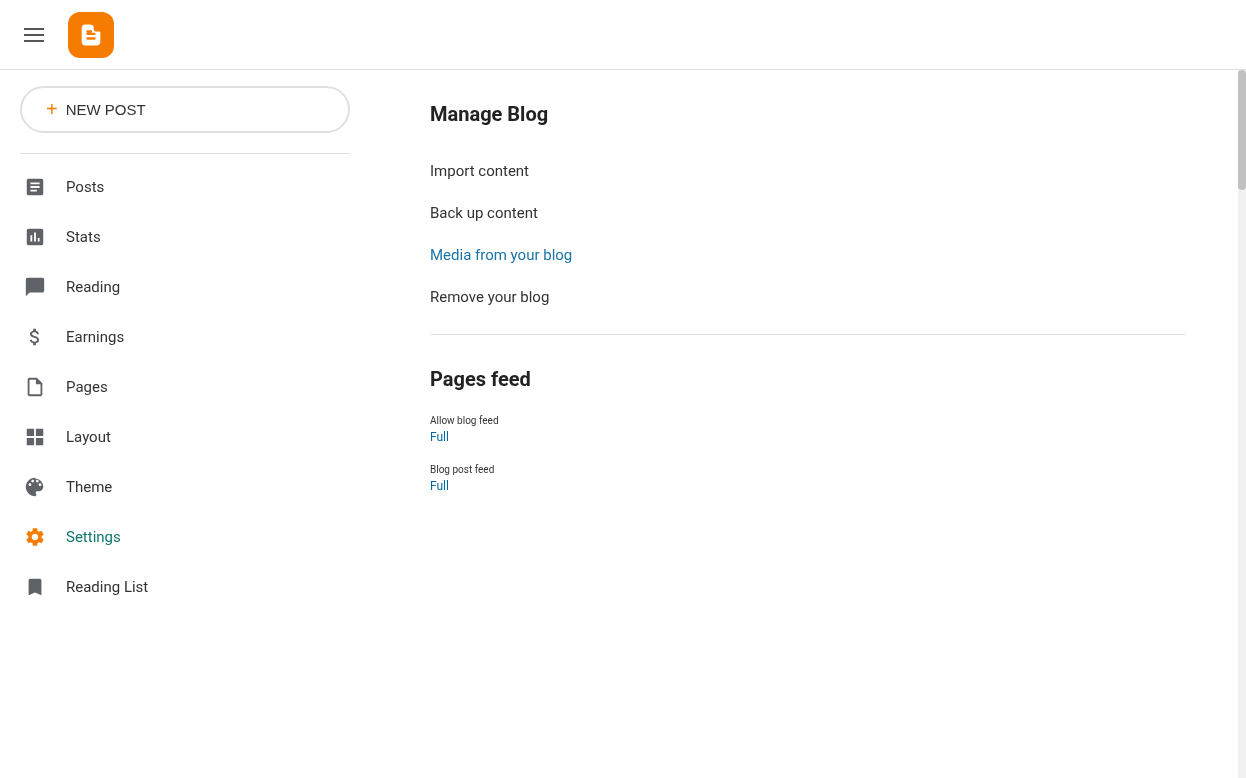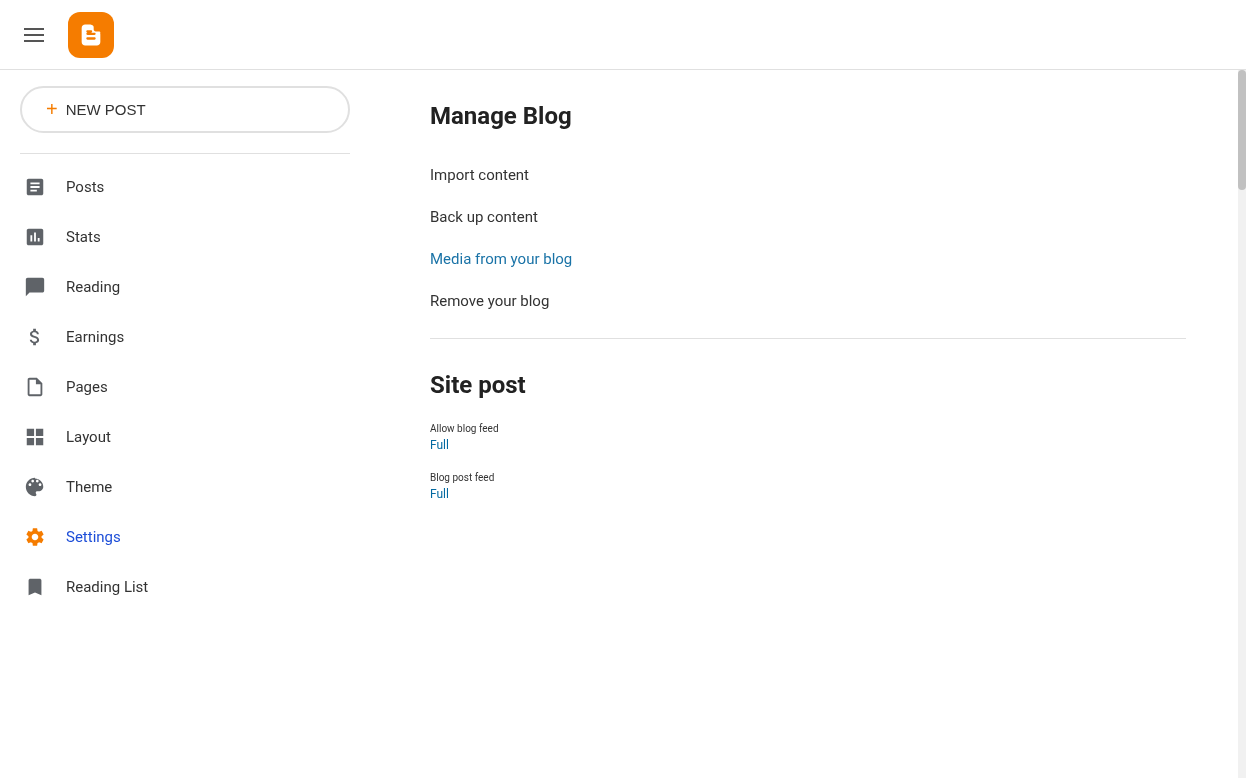--- a/index.html
+++ b/index.html
@@ -87,21 +87,21 @@
       width: 22px;
       display: flex;
       align-items: center;
       justify-content: center;
       color: #5f6368;
     }
     .sidebar-item.active .item-icon { color: #f57c00; }
     .sidebar-item .item-label {
       font-size: 15px;
     }
-    .sidebar-item.active .item-label { color: #1d4ed8; }
+    .sidebar-item.active .item-label { color: #0f766e; }
 
     
     .scrollbar-track {
       position: fixed;
       right: 0;
       top: 70px;
       width: 8px;
       height: calc(778px - 70px);
       background: #f1f1f1;
     }
@@ -118,21 +118,21 @@
     .main-content {
       margin-left: 370px;
       margin-top: 70px;
       padding: 32px 60px;
       flex: 1;
       overflow-y: auto;
       height: calc(778px - 70px);
     }
 
     .section-title {
-      font-size: 24px;
+      font-size: 20px;
       font-weight: 700;
       color: #222;
       margin-bottom: 24px;
     }
 
     .menu-item {
       font-size: 15px;
       color: #333;
       padding: 12px 0;
       cursor: pointer;
@@ -279,21 +279,21 @@
 
     <a class="menu-item">Import content</a>
     <a class="menu-item">Back up content</a>
     <a class="menu-item link-item">Media from your blog</a>
     <a class="menu-item">Remove your blog</a>
   </div>
 
   <div class="section-divider"></div>
 
   <div>
-    <div class="section-title">Site post</div>
+    <div class="section-title">Pages feed</div>
 
     <div class="feed-item">
       <div class="feed-label">Allow blog feed</div>
       <div class="feed-value">Full</div>
     </div>
 
     <div class="feed-item">
       <div class="feed-label">Blog post feed</div>
       <div class="feed-value">Full</div>
     </div>

